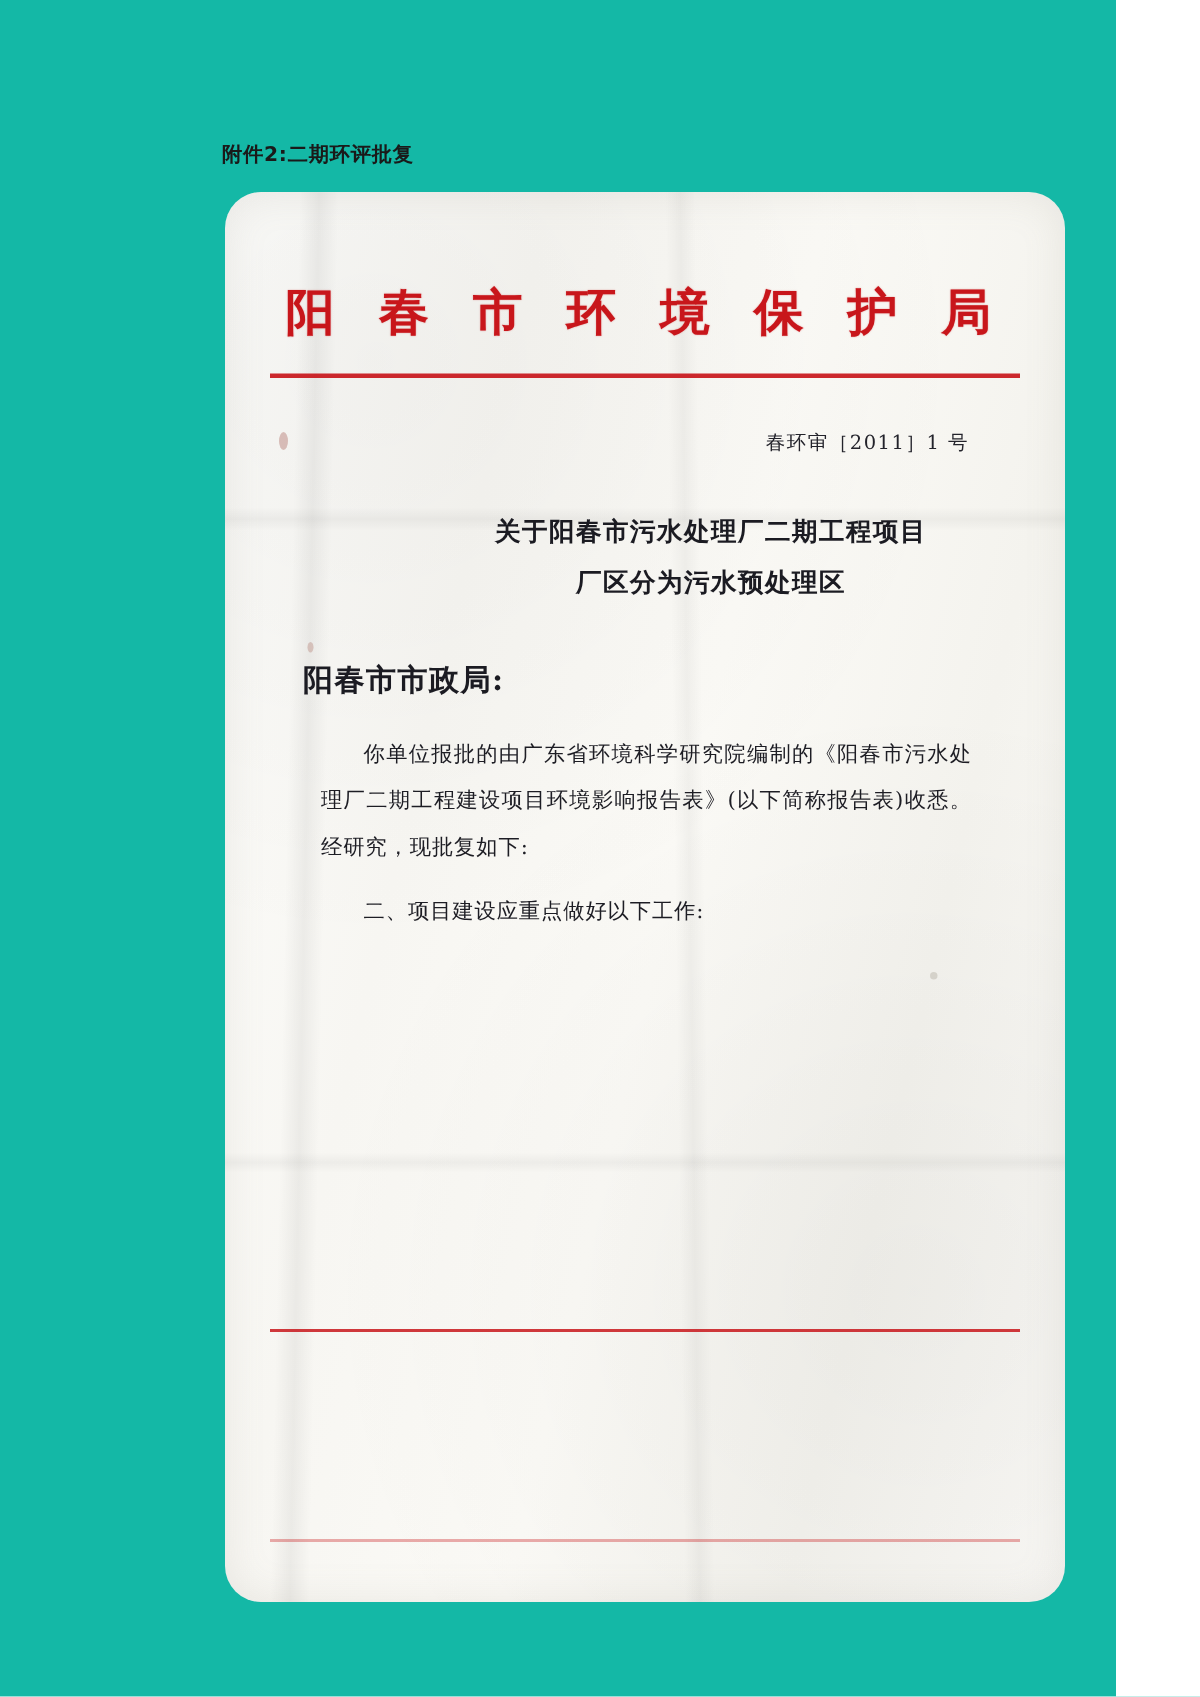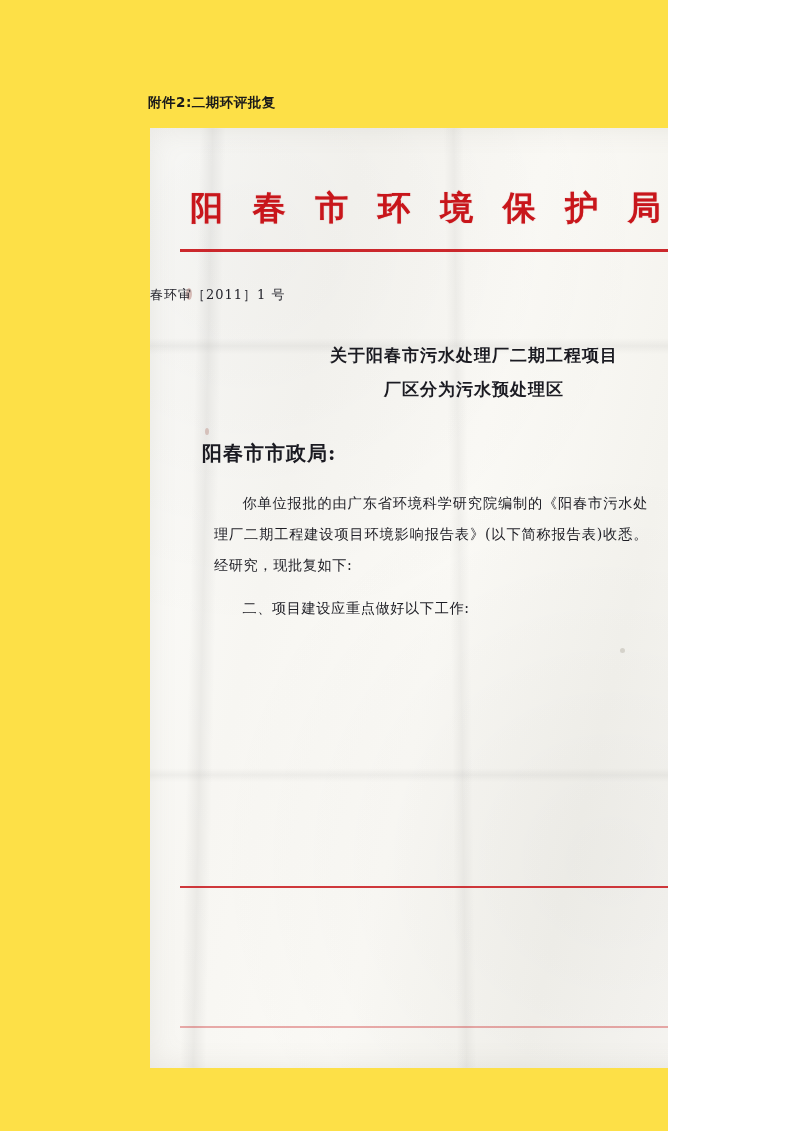--- a/index.html
+++ b/index.html
@@ -4,22 +4,22 @@
 <style>
   * { box-sizing: border-box; }
   html, body {
     margin: 0; padding: 0;
     width: 800px; height: 1131px;
     background: #ffffff;
     font-family: "DejaVu Sans", sans-serif;
   }
   #page {
     position: relative;
-    width: 668px; height: 1131px;
-    background: #fde047;
+    width: 744px; height: 1131px;
+    background: #14b8a6;
     overflow: hidden;
   }
   
   .caption {
     position: absolute;
     left: 148px; top: 94px;
     font-family: "DejaVu Sans", sans-serif;
     font-size: 13.5px;
     font-weight: bold;
     color: #1a1a1a;
@@ -29,20 +29,21 @@
   
   .scan {
     position: absolute;
     left: 150px; top: 128px;
     width: 560px; height: 940px;
     background:
       radial-gradient(circle at 18% 12%, rgba(0,0,0,0.035), rgba(0,0,0,0) 42%),
       radial-gradient(circle at 82% 78%, rgba(0,0,0,0.04), rgba(0,0,0,0) 46%),
       linear-gradient(103deg, #fdfdfb 0%, #f7f6f2 28%, #fbfaf6 52%, #f4f3ee 76%, #fbfaf7 100%);
     box-shadow: inset 0 0 28px rgba(140,135,120,0.14);
+    border-radius: 24px;
   }
   
   .crease {
     position: absolute;
     background: linear-gradient(90deg, rgba(0,0,0,0) 0%, rgba(0,0,0,0.05) 50%, rgba(0,0,0,0) 100%);
     pointer-events: none;
   }
   .crease.c1 { left: 40px;  top: 0;   width: 26px; height: 940px; transform: rotate(1.2deg); }
   .crease.c2 { left: 300px; top: 0;   width: 20px; height: 940px; transform: rotate(-0.8deg); opacity: .75; }
   .crease.c3 { left: 0;     top: 210px; width: 560px; height: 16px;
@@ -78,20 +79,21 @@
     height: 3px;
     background: #c8161b;
     opacity: .92;
   }
   
   .doc-number {
     position: absolute;
     left: 0; top: 158px;
     width: 560px;
     padding-right: 64px;
+    text-align: right;
     font-family: "DejaVu Serif", serif;
     font-size: 13px;
     color: #23232b;
     letter-spacing: 1px;
   }
   
   .doc-title {
     position: absolute;
     left: 0; top: 210px;
     width: 560px;

